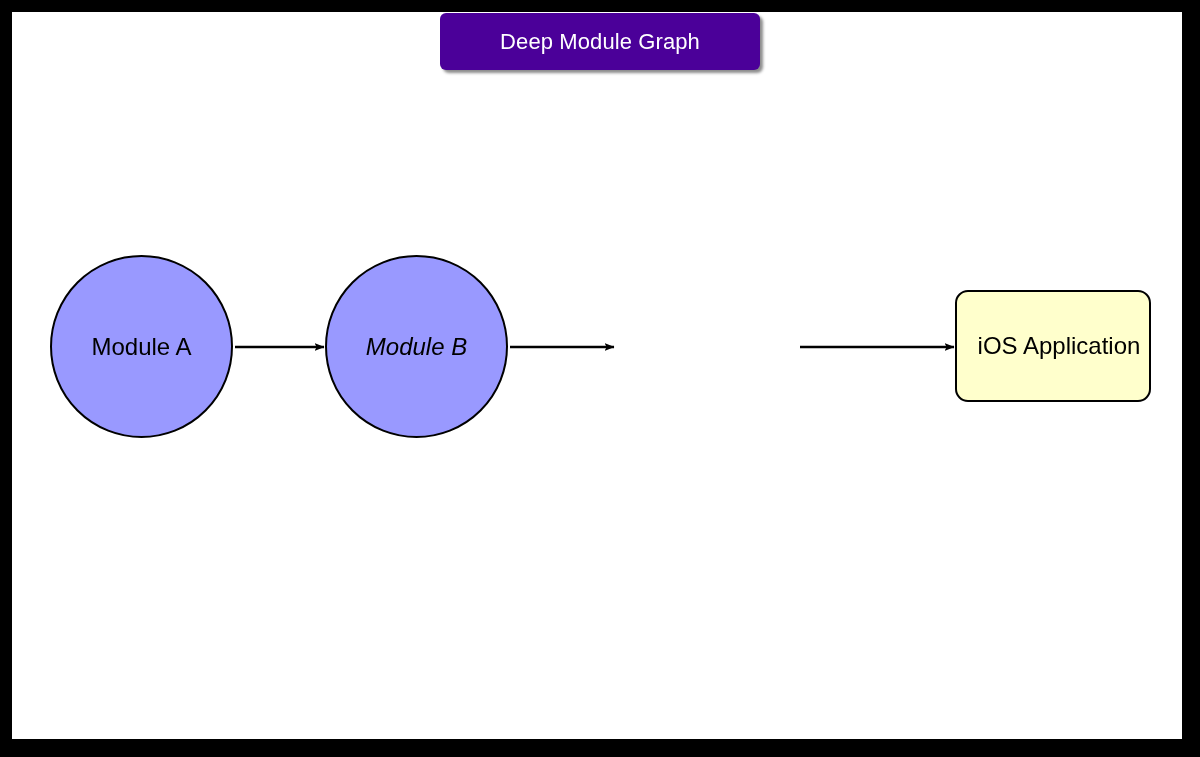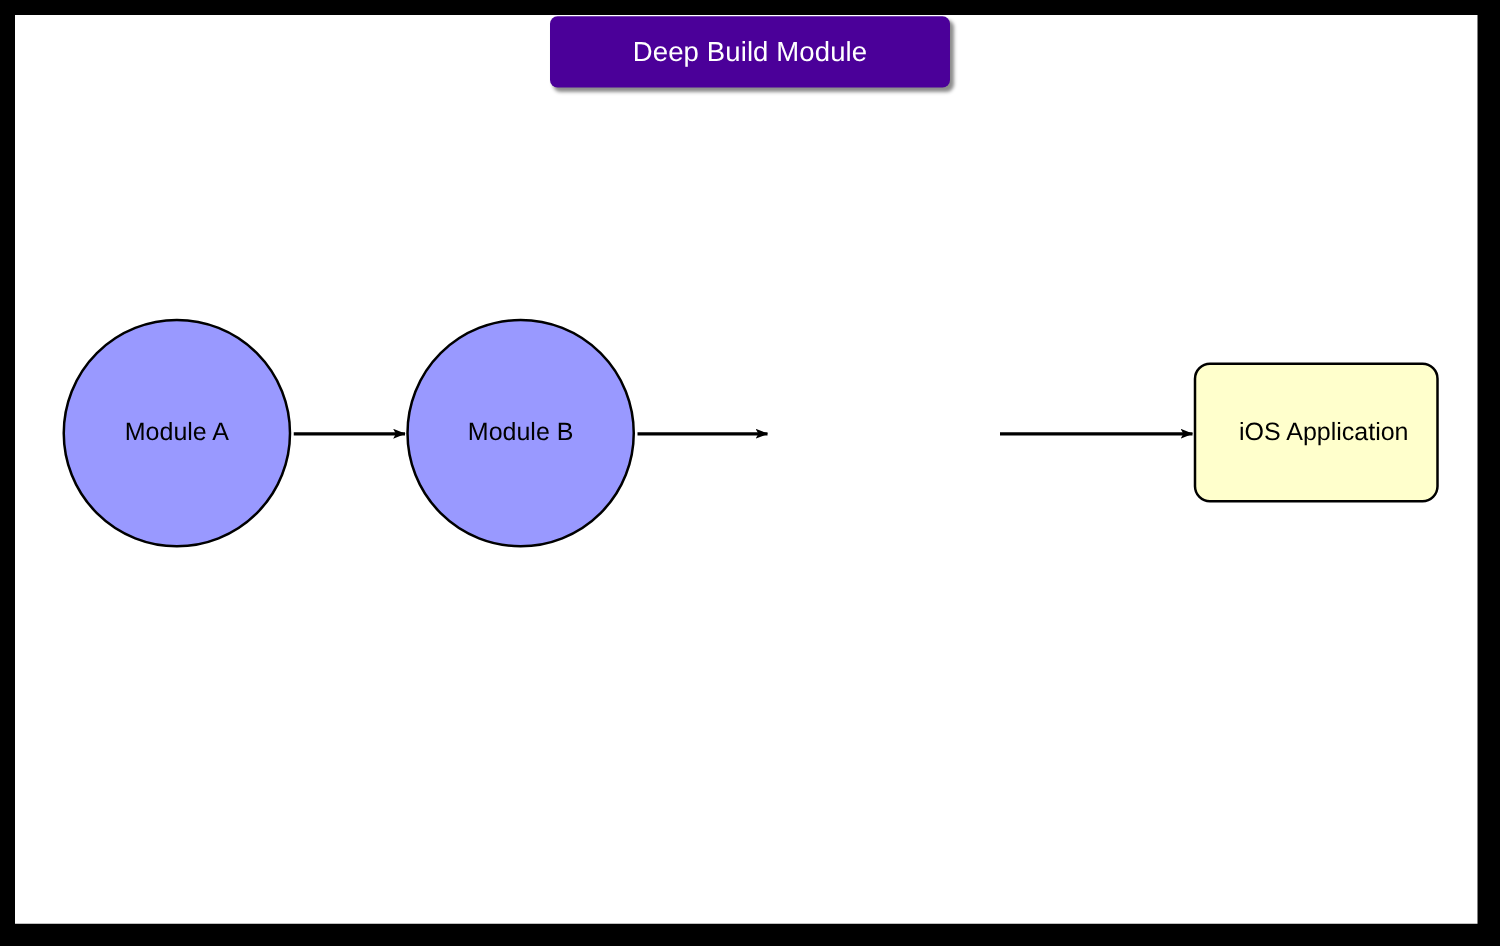--- a/index.html
+++ b/index.html
@@ -65,21 +65,21 @@
     width: 1170px;
     height: 727px;
   }
 
   
   .node {
     position: absolute;
     display: flex;
     align-items: center;
     justify-content: center;
-    font-size: 20px;
+    font-size: 24px;
     color: #000000;
     font-family: "Liberation Sans", sans-serif;
     white-space: nowrap;
   }
   .node-circle {
     border: 2px solid #000000;
     border-radius: 50%;
     background: #9999ff;
     width: 183px;
     height: 183px;
@@ -87,42 +87,42 @@
   .node-box {
     border: 2px solid #000000;
     border-radius: 13px;
     background: #ffffcc;
     width: 196px;
     height: 112px;
   }
 
   
   #node-module-a { left: 38px;  top: 243px; }
-  #node-module-b { left: 313px; top: 243px; }
+  #node-module-b { left: 313px; top: 243px; font-style: italic; }
   #node-module-c { left: 603px; top: 243px; }
   #node-ios-app  { left: 943px; top: 278px; padding-left: 12px; }
 
   
   #edges {
     position: absolute;
     left: 0;
     top: 0;
     width: 1170px;
     height: 727px;
     pointer-events: none;
   }
 </style>
 </head>
 <body>
 
 <div id="frame">
   <div id="canvas">
 
     <div id="title-banner">
-      <span class="title-text">Deep Build Module</span>
+      <span class="title-text">Deep Module Graph</span>
     </div>
 
     <div id="graph">
 
       <svg id="edges" viewBox="0 0 1170 727" width="1170" height="727" xmlns="http://www.w3.org/2000/svg">
         <defs>
           <marker id="arrowhead" markerWidth="10" markerHeight="8" refX="9.5" refY="4" orient="auto" markerUnits="userSpaceOnUse">
             <path d="M0,0 L10,4 L0,8 L2.2,4 Z" fill="#000000"></path>
           </marker>
         </defs>

